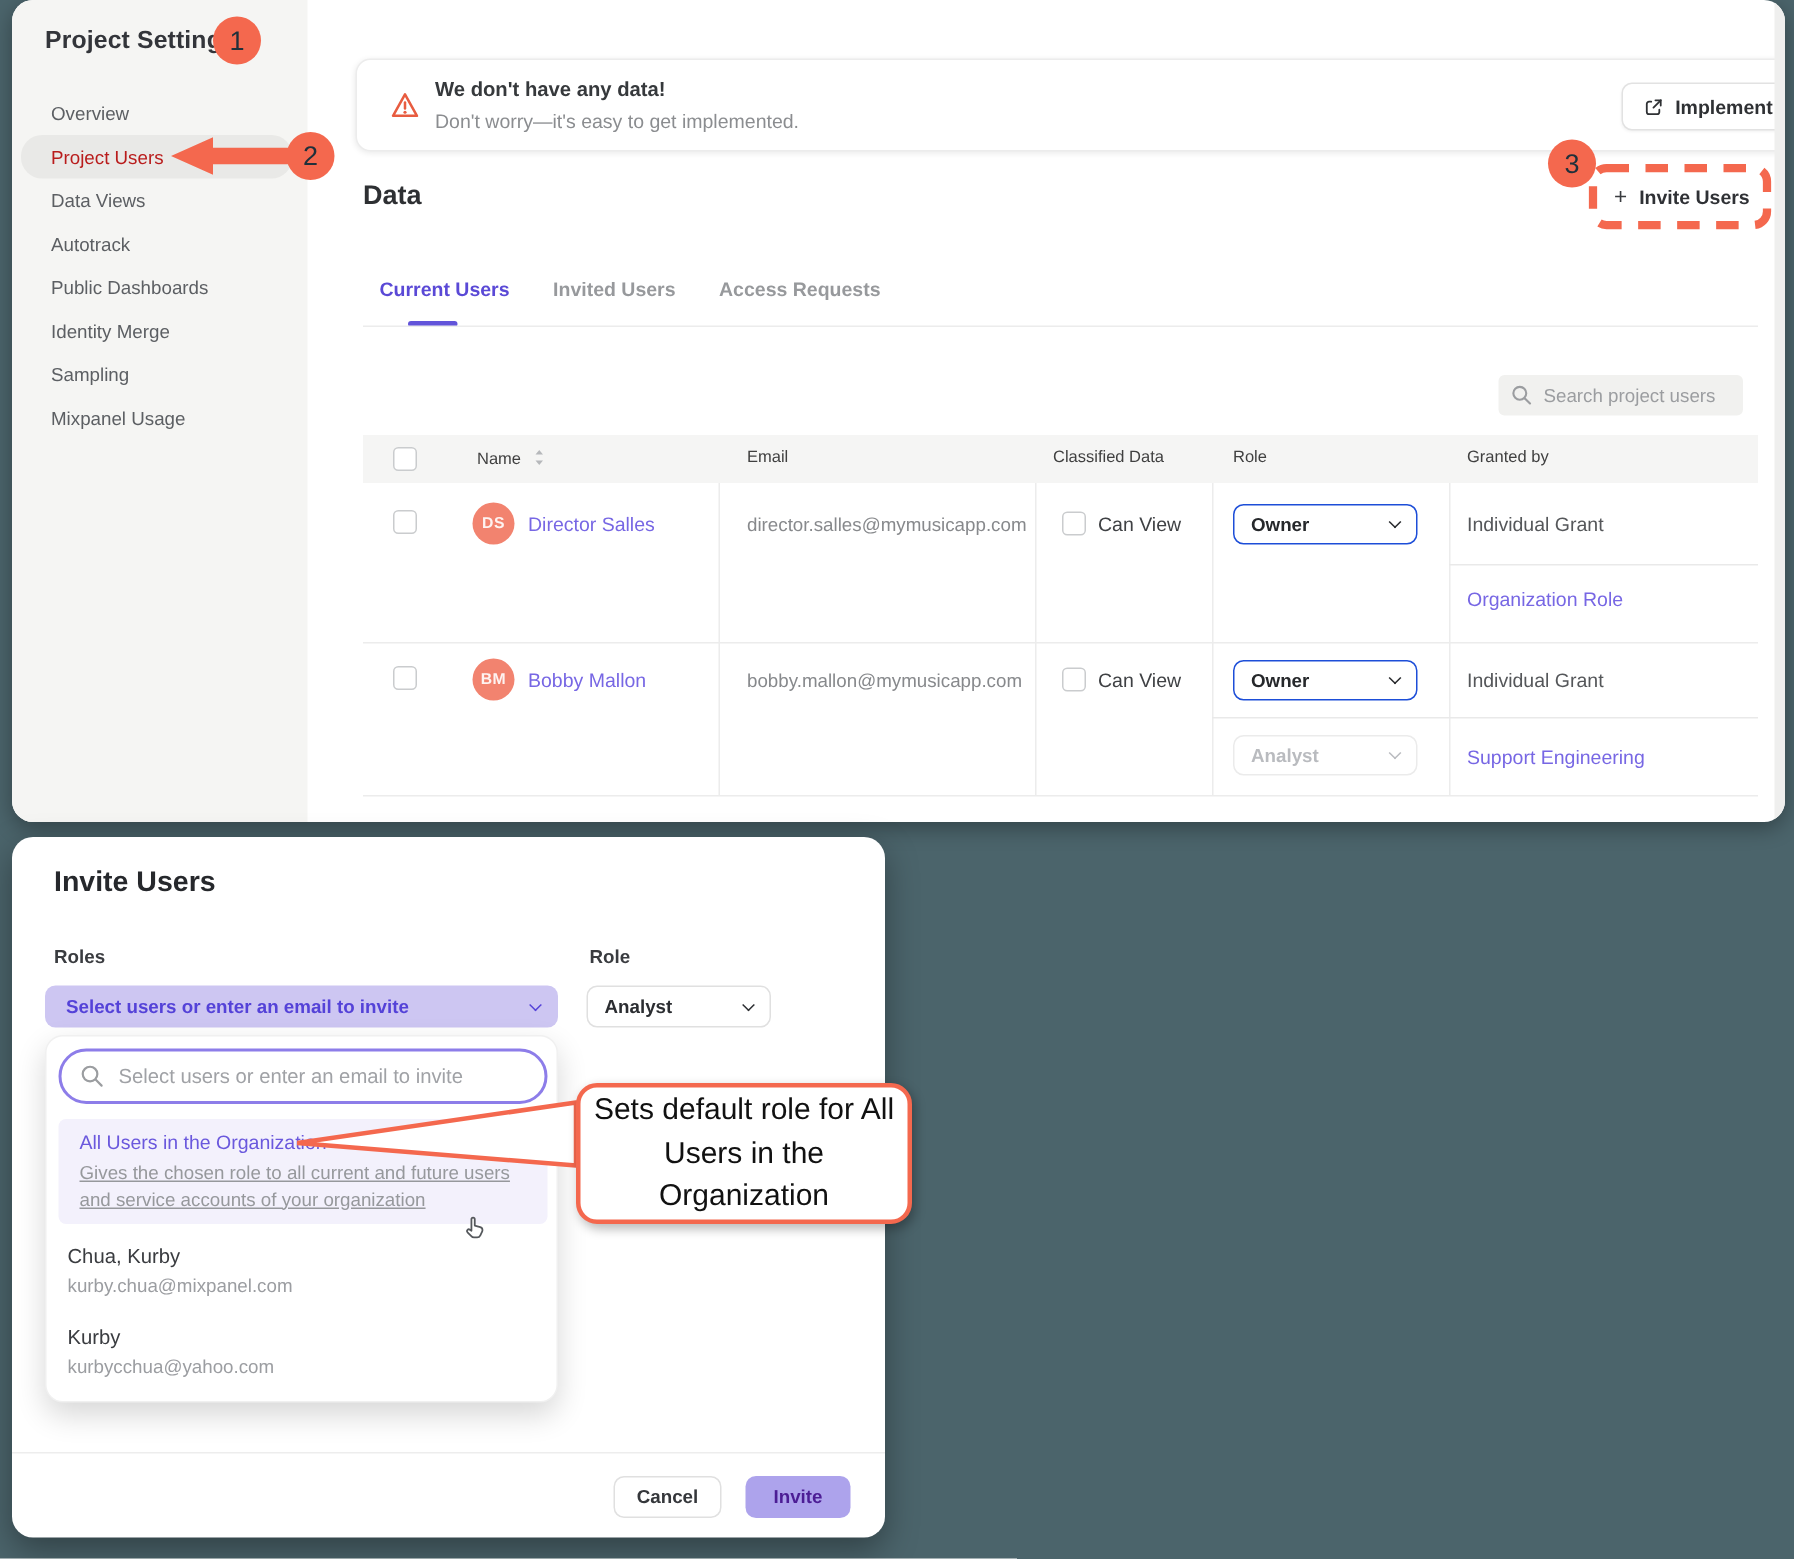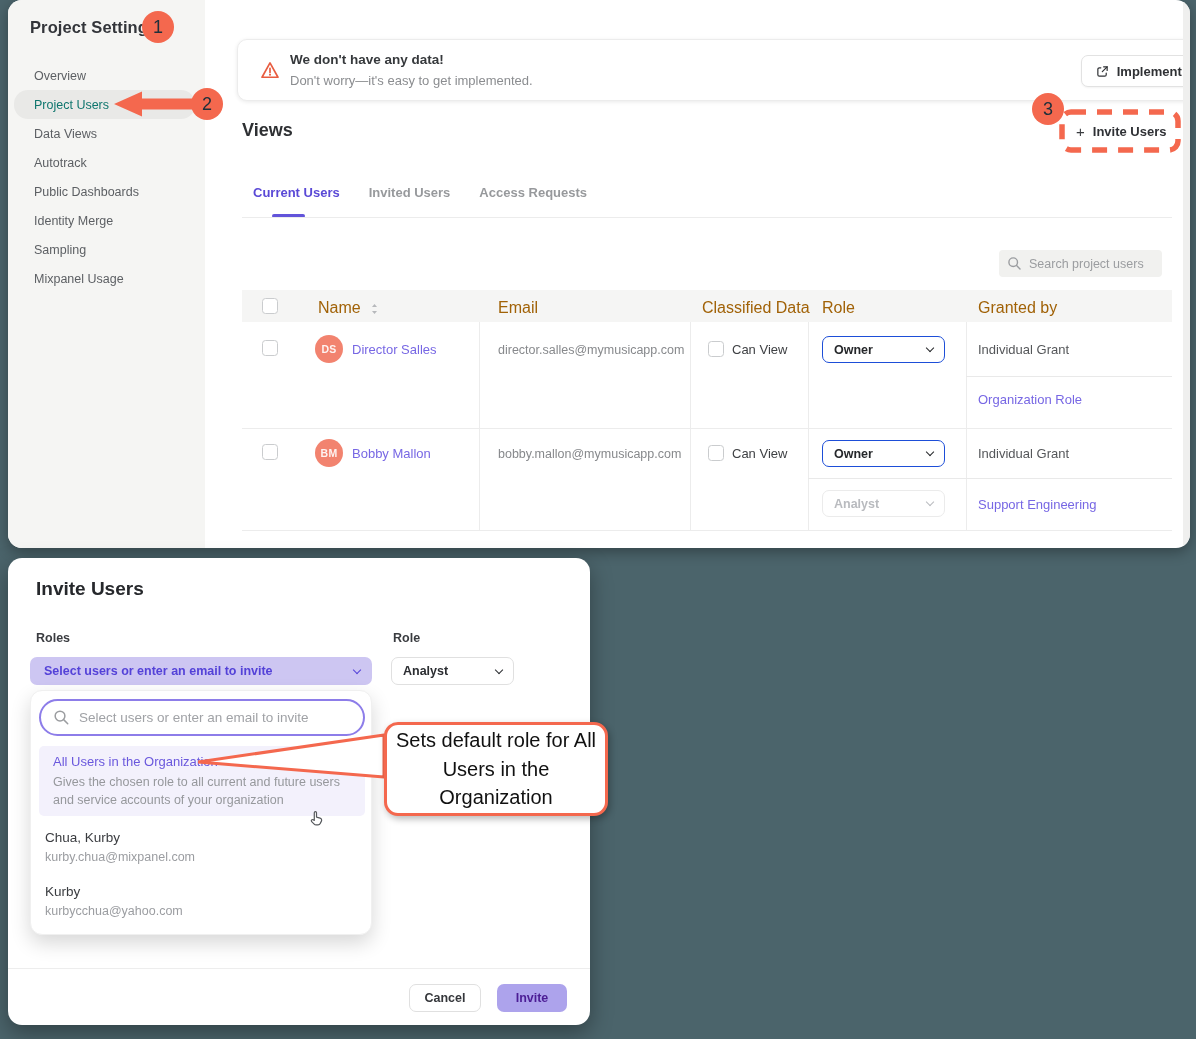--- a/index.html
+++ b/index.html
@@ -24,21 +24,21 @@
     position:absolute; left:0; top:0; width:197px; height:100%;
     background:#f5f5f3;
   }
   .sidebar-title { position:absolute; left:22px; top:18px; font-size:16.5px; font-weight:700; color:#33353a; letter-spacing:.1px; }
   .side-nav { position:absolute; left:0; top:61px; width:100%; }
   .side-item {
     height:29px; display:flex; align-items:center;
     margin:0 10px 0 6px; padding-left:20px; border-radius:14px;
     font-size:12.5px; color:#5c5f63; cursor:pointer;
   }
-  .side-item.active { background:#e9e9e7; color:#0f766e; }
+  .side-item.active { background:#e9e9e7; color:#b91c1c; }
   
   .banner {
     position:absolute; left:229px; top:14px; width:1036px; height:62px;
     background:#fff; border:1px solid #ececec; border-radius:10px;
     box-shadow:0 1px 4px rgba(0,0,0,.09);
     margin-top:25px;
   }
   .banner .warn { position:absolute; left:21px; top:20px; }
   .banner-title { position:absolute; left:52px; top:12px; font-size:13.5px; font-weight:700; color:#36393c; }
   .banner-sub { position:absolute; left:52px; top:33px; font-size:13px; color:#8b8d90; }
@@ -74,21 +74,21 @@
   .chev { display:inline-block; width:6px; height:6px; border-right:1.6px solid currentColor; border-bottom:1.6px solid currentColor; transform:rotate(45deg); margin-top:-3px; }
   .search-users {
     position:absolute; left:991px; top:250px; width:163px; height:27px;
     background:#f1f1ef; border:none; border-radius:4px; padding:0 8px 0 30px;
     font-size:12.5px; color:#55575a; font-family:"Liberation Sans",sans-serif;
   }
   .search-users::placeholder { color:#9b9da0; }
   .search-users-icon { position:absolute; left:999px; top:256px; pointer-events:none; }
   
   .thead { position:absolute; left:234px; top:290px; width:930px; height:32px; background:#f5f5f4; }
-  .th { position:absolute; top:9px; font-size:16px; color:#a16207; }
+  .th { position:absolute; top:9px; font-size:11px; color:#404040; }
   .checkbox {
     position:absolute; width:16px; height:16px; background:#fff;
     border:1.5px solid #caccce; border-radius:3.5px; cursor:pointer;
   }
   .col-sep { position:absolute; width:1px; top:322px; height:208px; background:#ececec; }
   .hline { position:absolute; left:234px; width:930px; height:1px; background:#ececec; }
   .avatar {
     position:absolute; width:28px; height:28px; border-radius:50%;
     background:#F2836F; color:rgba(255,255,255,.9);
     display:flex; align-items:center; justify-content:center;
@@ -137,21 +137,21 @@
     border:2px solid #8d7de9; border-radius:19px; padding:0 12px 0 38px;
     font-size:13.5px; color:#55575a; font-family:"Liberation Sans",sans-serif; outline:none;
   }
   .panel-search::placeholder { color:#a0a2a6; }
   .panel-search-icon { position:absolute; left:22px; top:18px; pointer-events:none; }
   .opt-highlight {
     position:absolute; left:8px; top:55px; width:326px; height:70px;
     background:#f3f1fc; border-radius:5px; cursor:pointer;
   }
   .opt-title-link { position:absolute; left:14px; top:8px; font-size:13px; color:#6a58dd; }
-  .opt-desc { position:absolute; left:14px; top:28px; width:302px; font-size:12.5px; line-height:17.5px; color:#96989c; }
+  .opt-desc { position:absolute; left:14px; top:28px; width:302px; font-size:12.5px; line-height:17.5px; color:#96989c;text-decoration:underline; }
   .opt { position:absolute; left:14px; cursor:pointer; }
   .opt .t { font-size:13.5px; color:#3a3c40; }
   .opt .d { font-size:12.5px; color:#9b9da1; margin-top:5px; }
   .modal-footer-divider { position:absolute; left:0; top:410px; width:100%; height:1px; background:#ededed; }
   .btn-cancel {
     position:absolute; left:401px; top:426px; width:72px; height:28px;
     background:#fff; border:1px solid #e0e0e0; border-radius:7px;
     font-size:12.5px; font-weight:600; color:#35373b; cursor:pointer;
     font-family:"Liberation Sans",sans-serif;
   }
@@ -224,21 +224,21 @@
     <div class="impl-btn">
       <svg width="13" height="13" viewBox="0 0 14 14">
         <path d="M5.2 3H3.6A1.6 1.6 0 0 0 2 4.6v5.8A1.6 1.6 0 0 0 3.6 12h5.8A1.6 1.6 0 0 0 11 10.4V8.8" fill="none" stroke="#2f3134" stroke-width="1.3" stroke-linecap="round"></path>
         <path d="M8.2 2H12v3.8" fill="none" stroke="#2f3134" stroke-width="1.3" stroke-linecap="round"></path>
         <path d="M12 2 6.8 7.2" fill="none" stroke="#2f3134" stroke-width="1.3" stroke-linecap="round"></path>
       </svg>
       <span>Implement Mixpanel</span>
     </div>
   </div>
 
-  <div class="page-title">Views</div>
+  <div class="page-title">Data</div>
   <div class="invite-action">
     <span class="plus">+</span>
     <span>Invite Users</span>
   </div>
 
   <div class="tabs">
     <div class="tab active">Current Users</div>
     <div class="tab">Invited Users</div>
     <div class="tab">Access Requests</div>
   </div>

